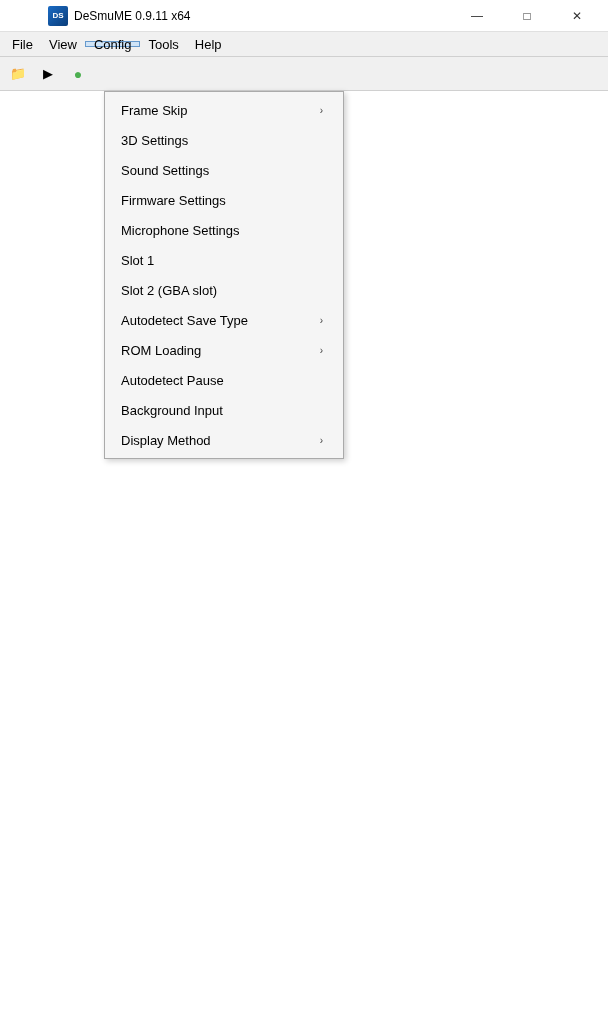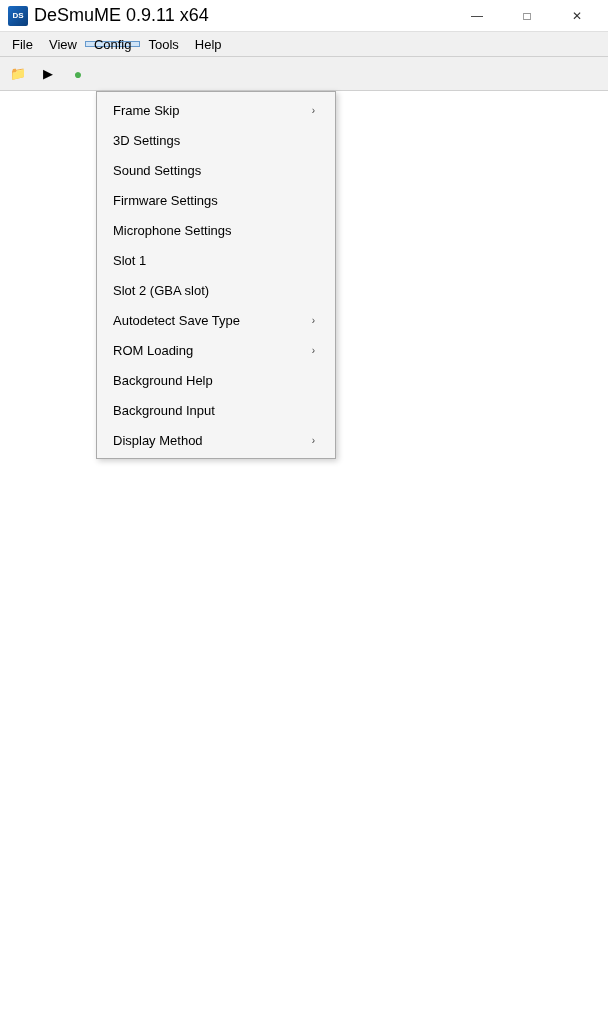--- a/index.html
+++ b/index.html
@@ -40,24 +40,25 @@
       width: 20px;
       height: 20px;
       background: linear-gradient(135deg, #1a6bc4, #0a3d7a);
       border-radius: 2px;
       display: flex;
       align-items: center;
       justify-content: center;
       font-size: 8px;
       color: white;
       font-weight: bold;
+      margin-left: 40px;
     }
 
     .title-text {
-      font-size: 18px;
+      font-size: 12px;
       color: #000;
     }
 
     .title-bar-controls {
       display: flex;
       align-items: center;
       gap: 4px;
     }
 
     .title-btn {
@@ -131,21 +132,21 @@
       flex: 1;
       width: 100%;
       height: calc(1024px - 91px);
       position: relative;
     }
 
     
     .dropdown-menu {
       position: absolute;
       top: 0;
-      left: 96px;
+      left: 104px;
       background: #f5f5f5;
       border: 1px solid #aaa;
       box-shadow: 2px 2px 6px rgba(0,0,0,0.2);
       min-width: 240px;
       z-index: 100;
       padding: 3px 0;
     }
 
     .dropdown-item {
       display: flex;
@@ -253,21 +254,21 @@
 
     <div class="dropdown-item">
       <span>ROM Loading</span>
       <span class="arrow">›</span>
     </div>
 
 
 
 
     <div class="dropdown-item">
-      <span>Background Help</span>
+      <span>Autodetect Pause</span>
     </div>
 
     <div class="dropdown-item">
       <span>Background Input</span>
     </div>
 
     <div class="dropdown-item">
       <span>Display Method</span>
       <span class="arrow">›</span>
     </div>

